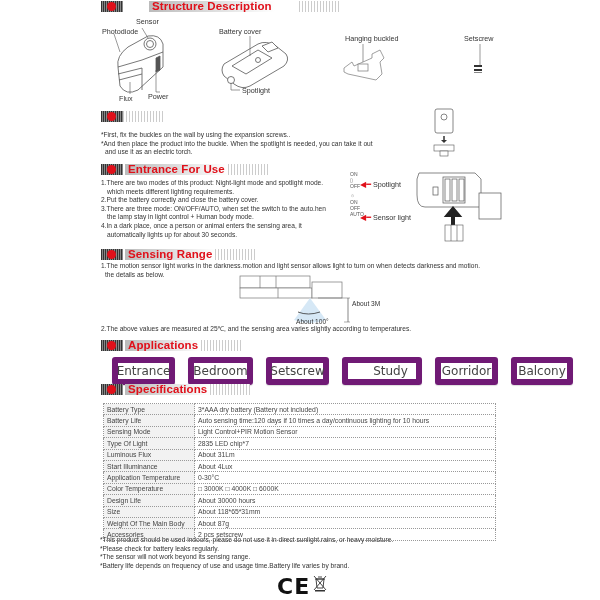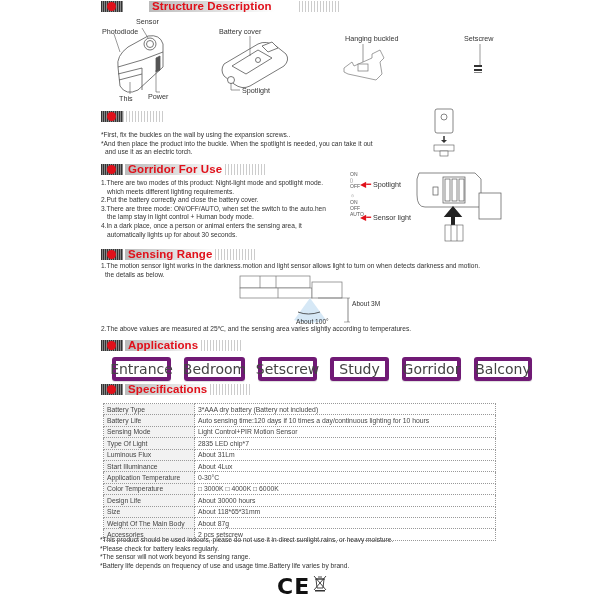--- a/index.html
+++ b/index.html
@@ -7,21 +7,21 @@
   .abs{position:absolute;}
   .sec-head{position:absolute;left:101px;height:12px;display:flex;align-items:center;}
   .sec-head .blk{width:22px;height:11px;background:repeating-linear-gradient(90deg,#333 0 1px,#888 1px 2px);position:relative;}
   .sec-head .blk::after{content:"";position:absolute;left:6px;top:1px;width:9px;height:9px;border-radius:50%;background:#e0101a;}
   .sec-head .ttl{font-weight:bold;font-size:11.5px;color:#e0101a;margin-left:2px;padding:0 3px;letter-spacing:0.1px;
      background:linear-gradient(90deg,#bbb 0,#ddd 50%,#fff 100%);height:11px;line-height:11px;}
   .sec-head .fade{width:40px;height:11px;background:repeating-linear-gradient(90deg,#ccc 0 1px,#fff 1px 3px);}
   .txt{font-size:6.6px;line-height:8.6px;color:#333;white-space:nowrap;}
   .lbl{font-size:7.2px;color:#333;white-space:nowrap;}
   .app-row{position:absolute;left:112px;top:357px;display:flex;gap:13px;}
-  .app-btn{height:16px;border:4px solid #701a75;border-radius:3px;font-size:14px;font-family:"DejaVu Sans",sans-serif;color:#444;
+  .app-btn{height:16px;border:6px solid #701a75;border-radius:3px;font-size:12px;font-family:"DejaVu Sans",sans-serif;color:#444;
      display:flex;align-items:center;justify-content:center;box-shadow:0 1px 1px #ddd;}
   table.spec{position:absolute;left:103px;top:403px;width:393px;border-collapse:collapse;font-size:6.8px;color:#444;}
   table.spec td{border:1px dotted #999;height:10.4px;padding:0 3px;white-space:nowrap;line-height:9px;}
   table.spec td.k{width:84px;background:#f2f2f2;}
   .notes{position:absolute;left:100px;top:536px;}
   svg{display:block;}
 </style>
 </head>
 <body>
 
@@ -42,21 +42,21 @@
     <circle cx="42" cy="22" r="6"></circle>
     <circle cx="42" cy="22" r="3.5"></circle>
     <path d="M48 36 L52 34 L52 48 L48 50Z" fill="#555"></path>
   </g>
   <line x1="34" y1="6" x2="40" y2="16" stroke="#555" stroke-width="0.6"></line>
   <line x1="6" y1="12" x2="12" y2="30" stroke="#555" stroke-width="0.6"></line>
   <line x1="22" y1="60" x2="22" y2="72" stroke="#555" stroke-width="0.6"></line>
   <line x1="48" y1="48" x2="48" y2="70" stroke="#555" stroke-width="0.6"></line>
   <line x1="48" y1="70" x2="52" y2="70" stroke="#555" stroke-width="0.6"></line>
 </svg>
-<div class="abs lbl" style="left:119px;top:94px;">This</div>
+<div class="abs lbl" style="left:119px;top:94px;">Flux</div>
 <div class="abs lbl" style="left:148px;top:92px;">Power</div>
 
 <div class="abs lbl" style="left:219px;top:27px;">Battery cover</div>
 <svg class="abs" style="left:218px;top:36px;" width="72" height="58">
   <g fill="#fff" stroke="#555" stroke-width="0.8">
     <path d="M6 28 L40 8 Q48 4 58 10 L68 18 Q72 24 66 30 L32 50 Q24 54 16 48 L6 40 Q2 34 6 28Z"></path>
     <path d="M14 30 L40 14 L54 22 L28 38Z"></path>
     <path d="M44 10 L54 6 L60 12 L50 16Z"></path>
     <circle cx="40" cy="24" r="2.5"></circle>
     <circle cx="13" cy="44" r="3.5"></circle>
@@ -96,21 +96,21 @@
   <rect x="5" y="1" width="18" height="24" rx="2" fill="#fff" stroke="#555" stroke-width="0.7"></rect>
   <circle cx="14" cy="9" r="3" fill="none" stroke="#555" stroke-width="0.7"></circle>
   <path d="M14 28 L14 33" stroke="#333" stroke-width="1.5"></path>
   <path d="M11 32 L17 32 L14 35Z" fill="#333"></path>
   <rect x="4" y="37" width="20" height="6" fill="#fff" stroke="#555" stroke-width="0.6"></rect>
   <rect x="10" y="43" width="8" height="5" fill="#fff" stroke="#555" stroke-width="0.6"></rect>
 </svg>
 
 <div class="sec-head" style="top:163px;">
   <div class="blk"></div>
-  <div class="ttl">Gorridor For Use</div>
+  <div class="ttl">Entrance For Use</div>
   <div class="fade"></div>
 </div>
 <div class="abs txt" style="left:101px;top:179px;">
   <div>1.There are two modes of this product: Night-light mode and spotlight mode.</div>
   <div style="padding-left:6px;">   which meets different lighting requirements.</div>
   <div>2.Put the battery correctly and close the battery cover.</div>
   <div>3.There are three mode: ON/OFF/AUTO, when set the switch to the auto.hen</div>
   <div style="padding-left:6px;">   the lamp stay in light control + Human body mode.</div>
   <div>4.In a dark place, once a person or animal enters the sensing area, it</div>
   <div style="padding-left:6px;">   automatically lights up for about 30 seconds.</div>
@@ -182,21 +182,21 @@
 
 <div class="sec-head" style="top:339px;">
   <div class="blk"></div>
   <div class="ttl">Applications</div>
   <div class="fade"></div>
 </div>
 <div class="app-row">
   <div class="app-btn" style="width:51px;">Entrance</div>
   <div class="app-btn" style="width:53px;">Bedroom</div>
   <div class="app-btn" style="width:51px;">Setscrew</div>
-  <div class="app-btn" style="width:51px;">Study</div>
+  <div class="app-btn" style="width:51px;padding-left:17px;">Study</div>
   <div class="app-btn" style="width:51px;">Gorridor</div>
   <div class="app-btn" style="width:50px;">Balcony</div>
 </div>
 
 <div class="sec-head" style="top:383px;">
   <div class="blk"></div>
   <div class="ttl">Specifications</div>
   <div class="fade"></div>
 </div>
 <table class="spec">

